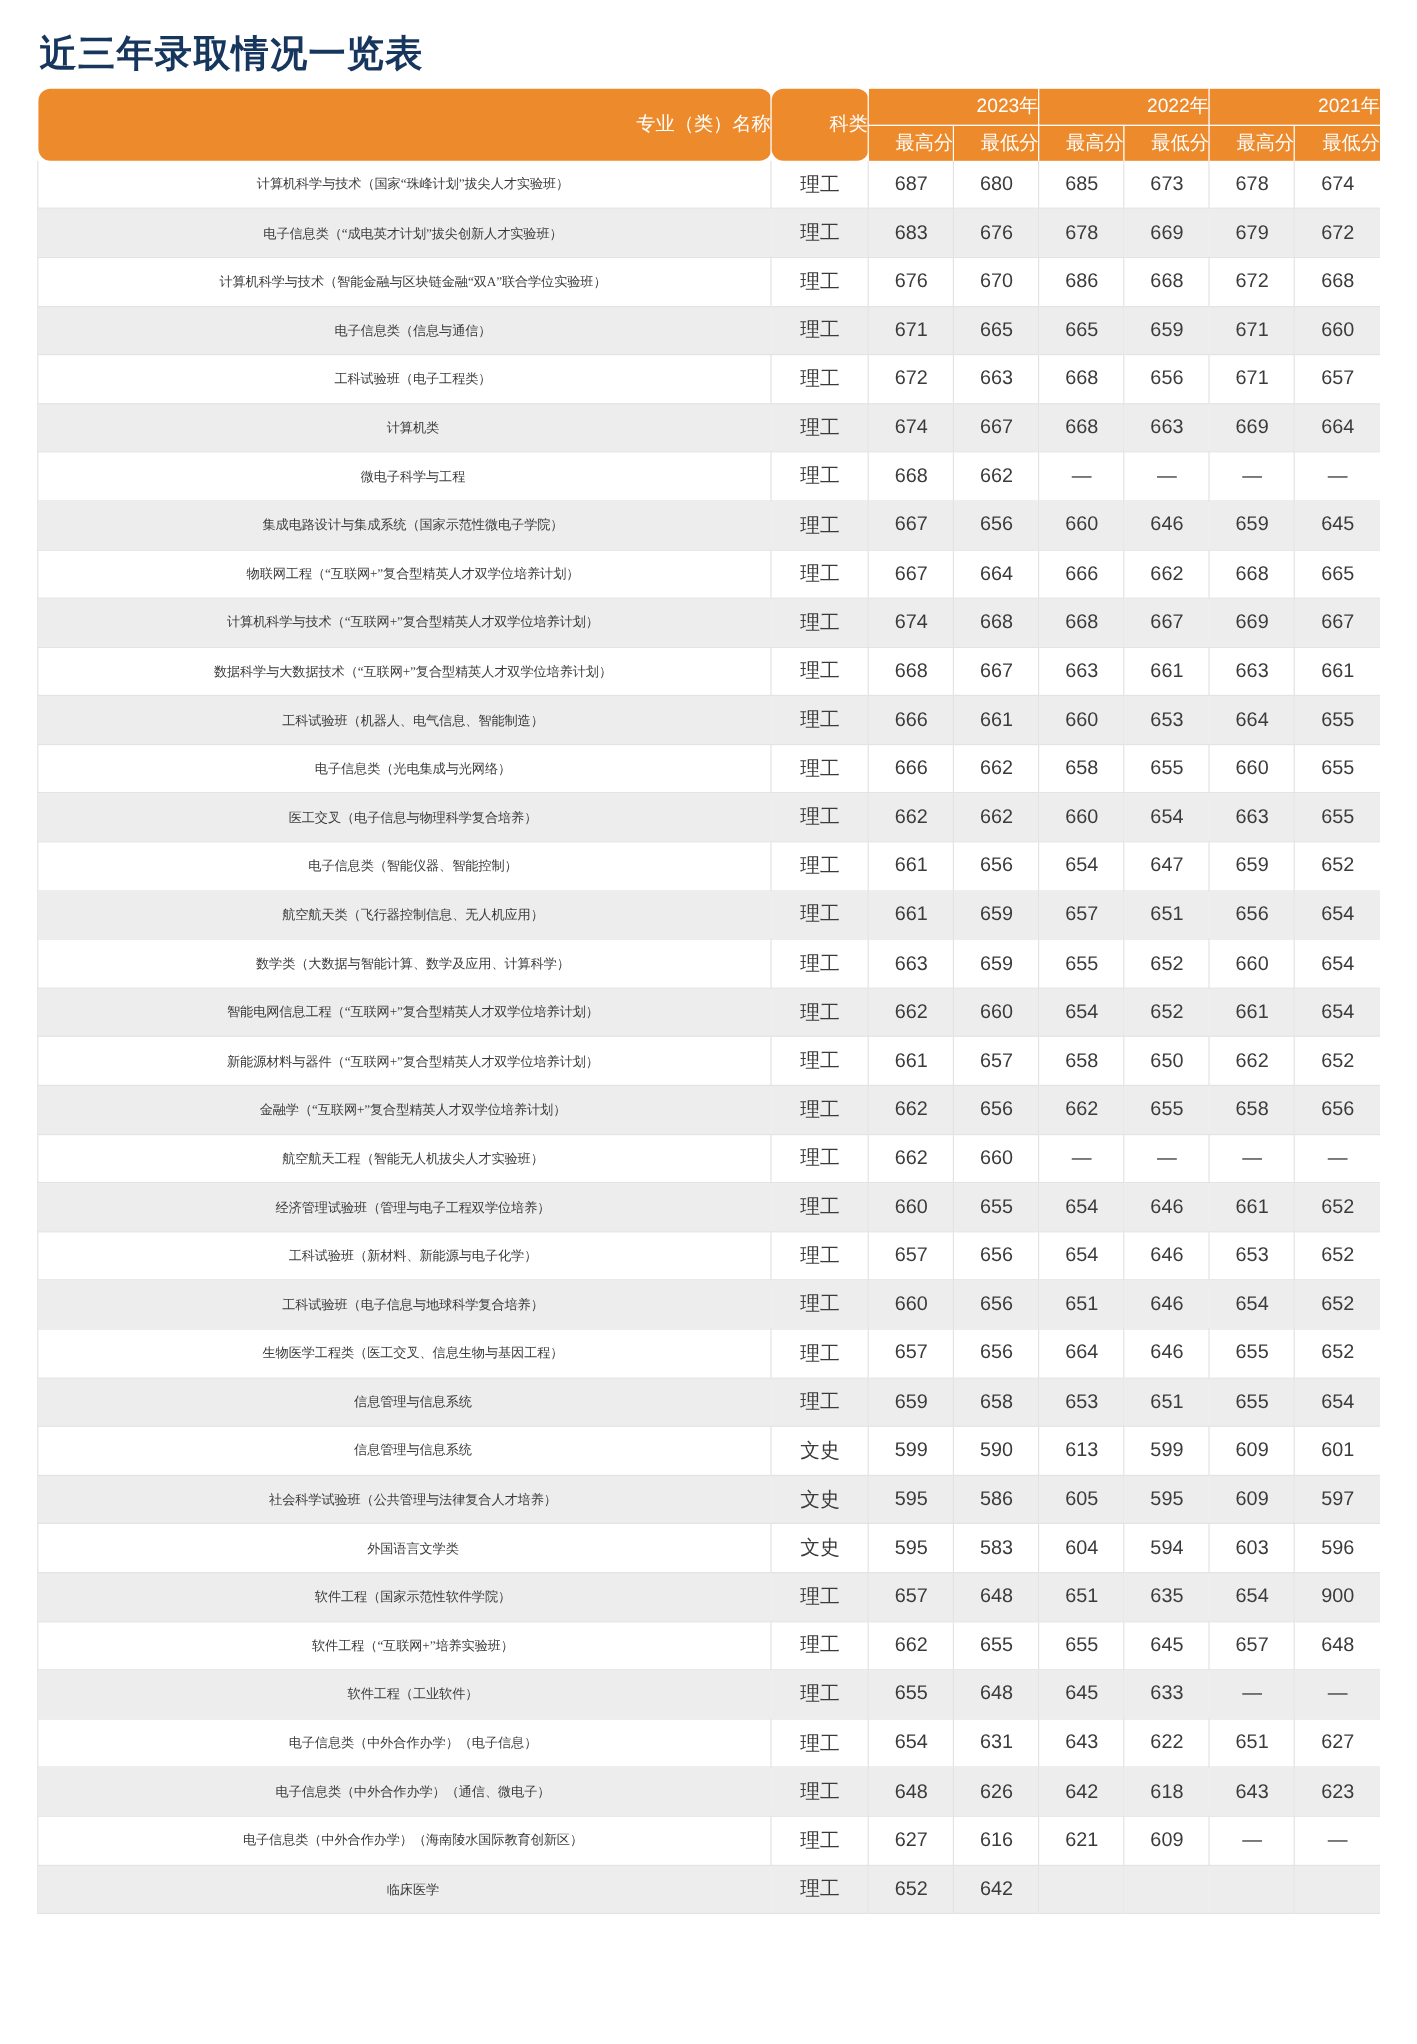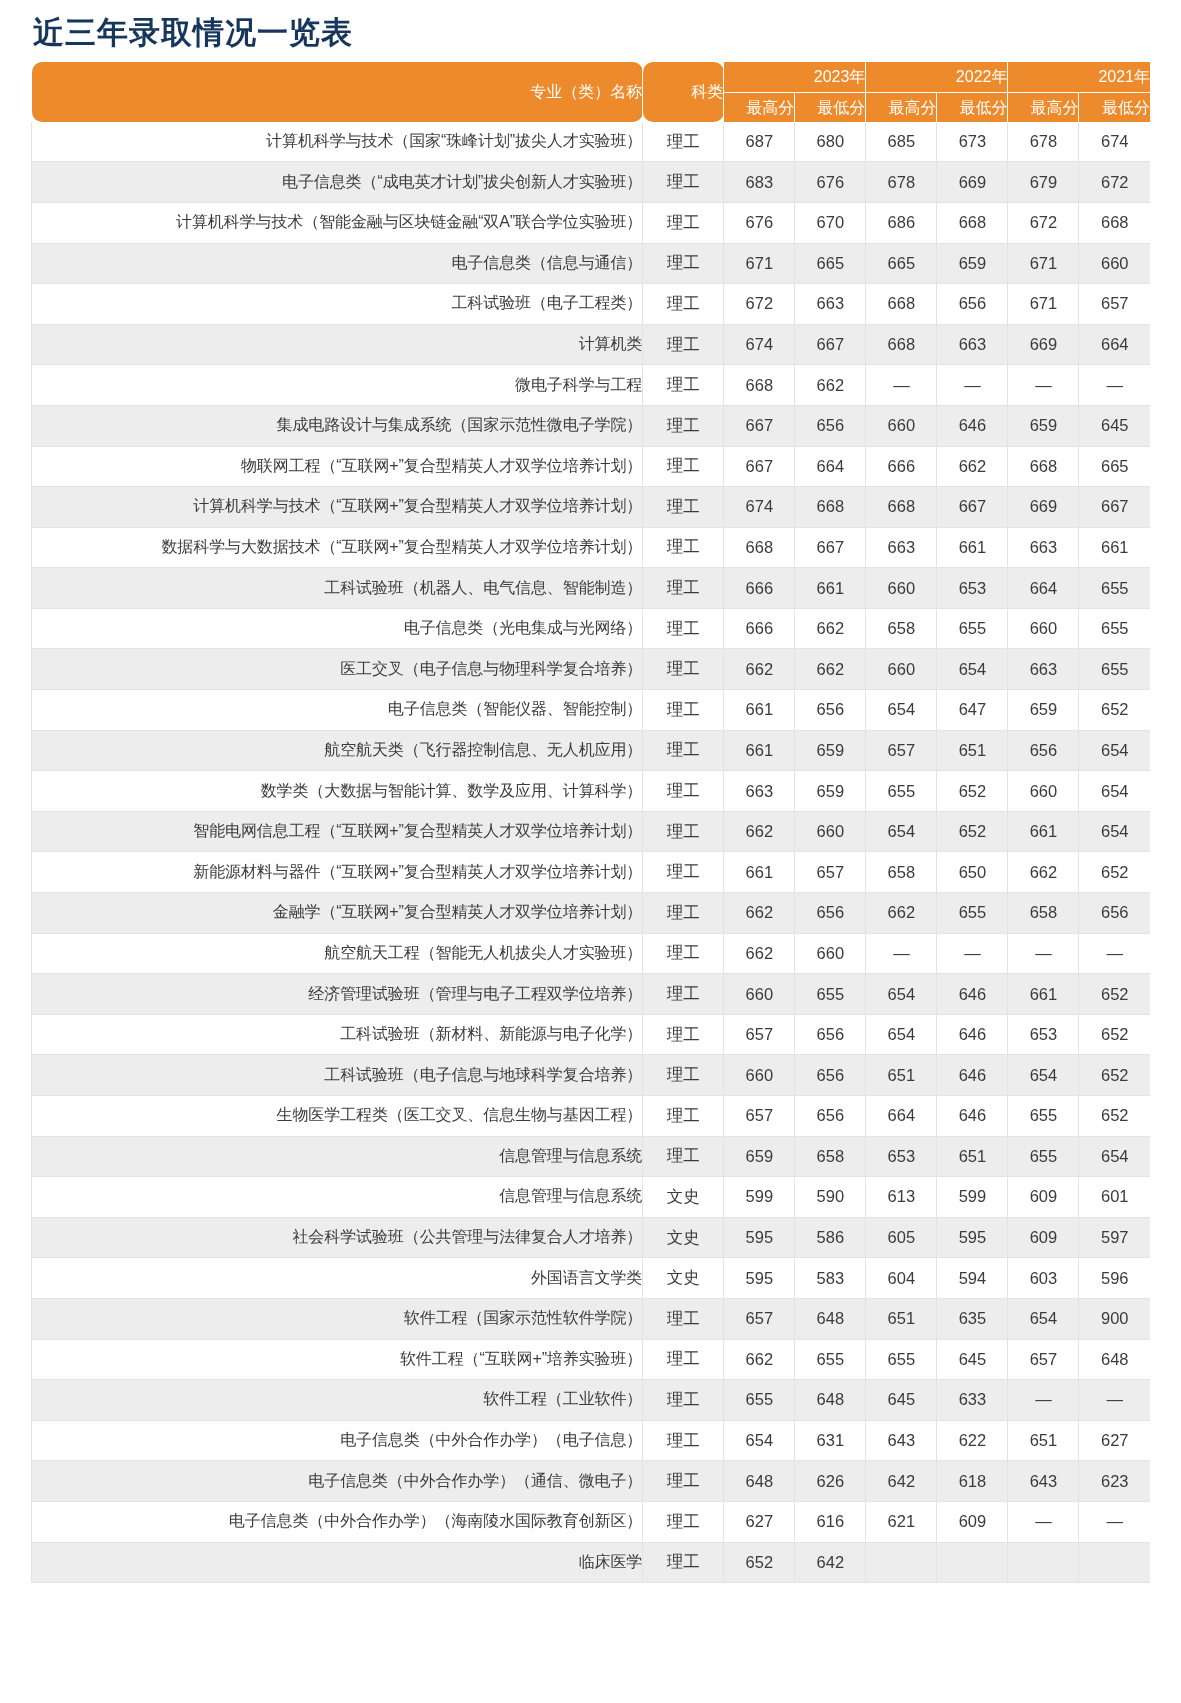--- a/index.html
+++ b/index.html
@@ -12,21 +12,21 @@
     background: #ffffff;
     font-family: "Liberation Sans", "DejaVu Sans", sans-serif;
     overflow: hidden;
   }
 
   .page {
     position: relative;
     width: 1013px;
     height: 1703px;
     box-sizing: border-box;
-    padding: 4px 31px;
+    padding: 16px 31px;
   }
 
   .page-title {
     font-size: 31px;
     font-weight: bold;
     color: #17365D;
     letter-spacing: 1px;
     padding: 10px 0 9px 2px;
     line-height: 1.25;
     white-space: nowrap;
@@ -71,24 +71,25 @@
     color: #3b3b3b;
     height: 39.6px;
     padding: 0;
     border-right: 1px solid #e3e3e3;
     border-bottom: 1px solid #e3e3e3;
     text-align: center;
     white-space: nowrap;
     overflow: hidden;
   }
   tbody td.major {
-    text-align: right;
+    text-align: center;
     padding-left: 14px;
-    font-size: 16px;
+    font-size: 11px;
     letter-spacing: -0.1px;
+    font-family: Liberation Serif, serif;
   }
   tbody td.last-col { border-right: none; }
 
   tbody tr:nth-child(odd)  td { background: #ffffff; }
   tbody tr:nth-child(even) td { background: #ededed; }
 
   tbody tr td.major { border-left: 1px solid #e3e3e3; }
 
   .watermark {
     position: absolute;

